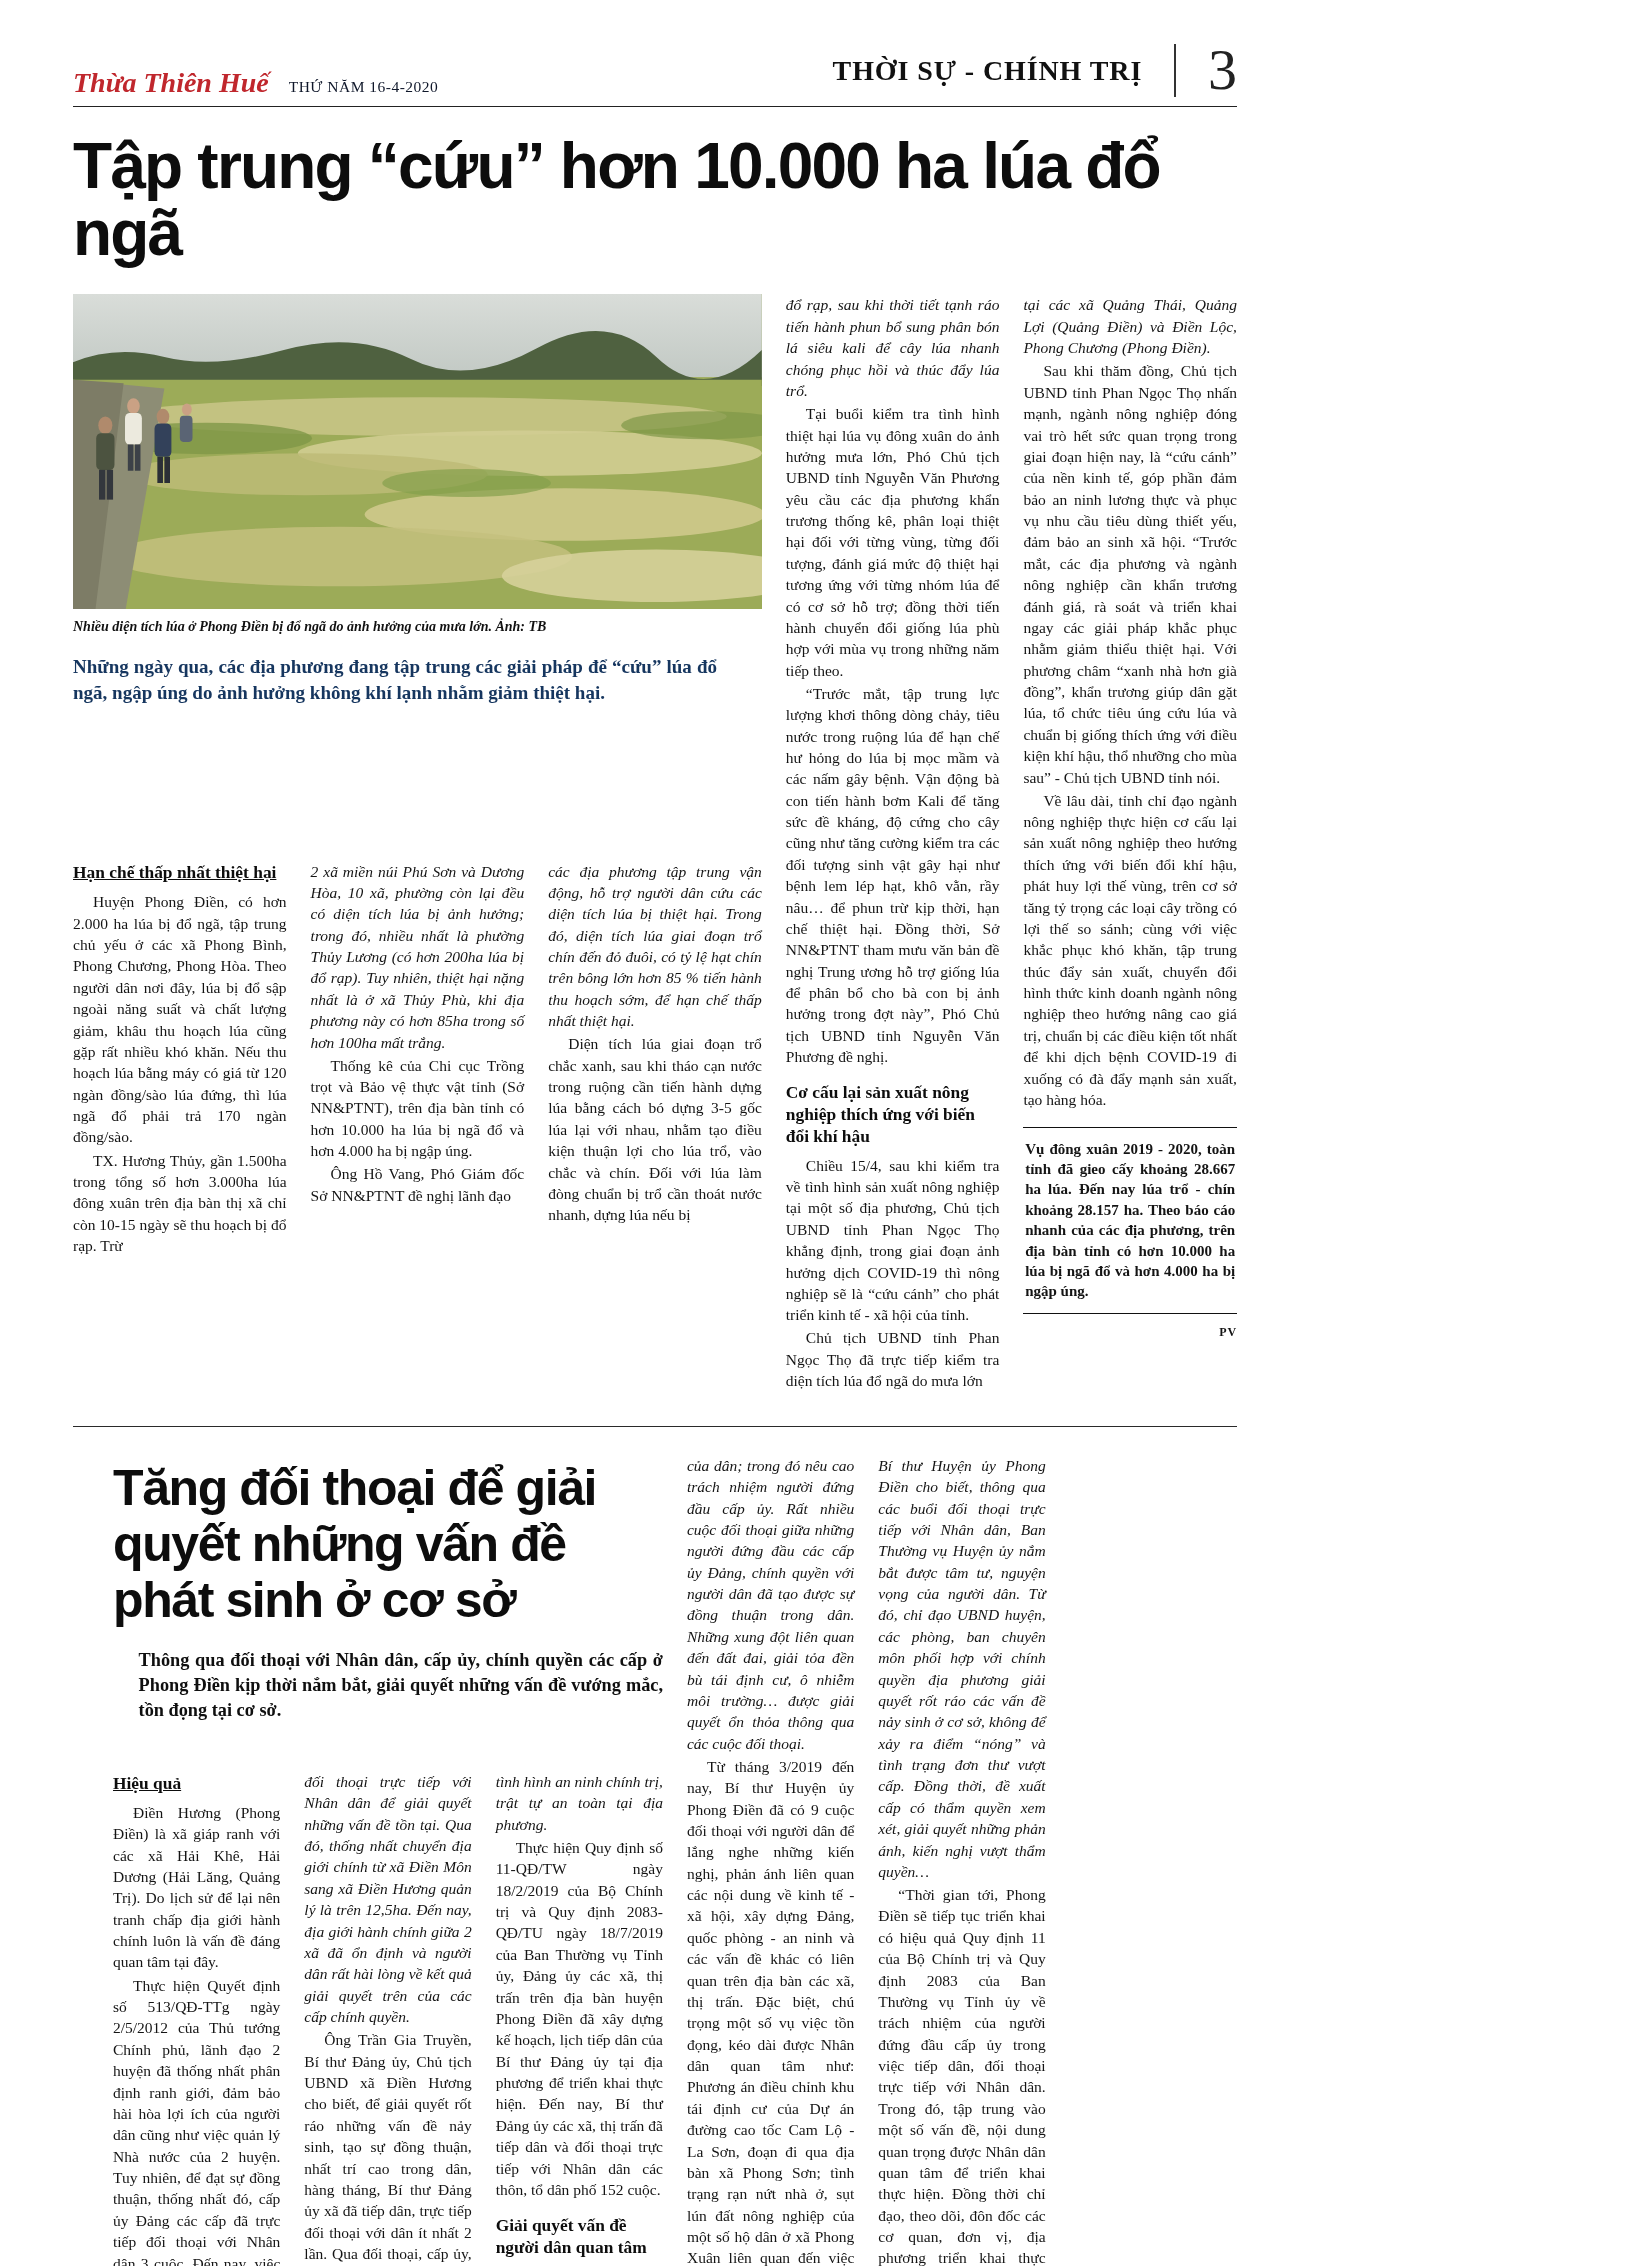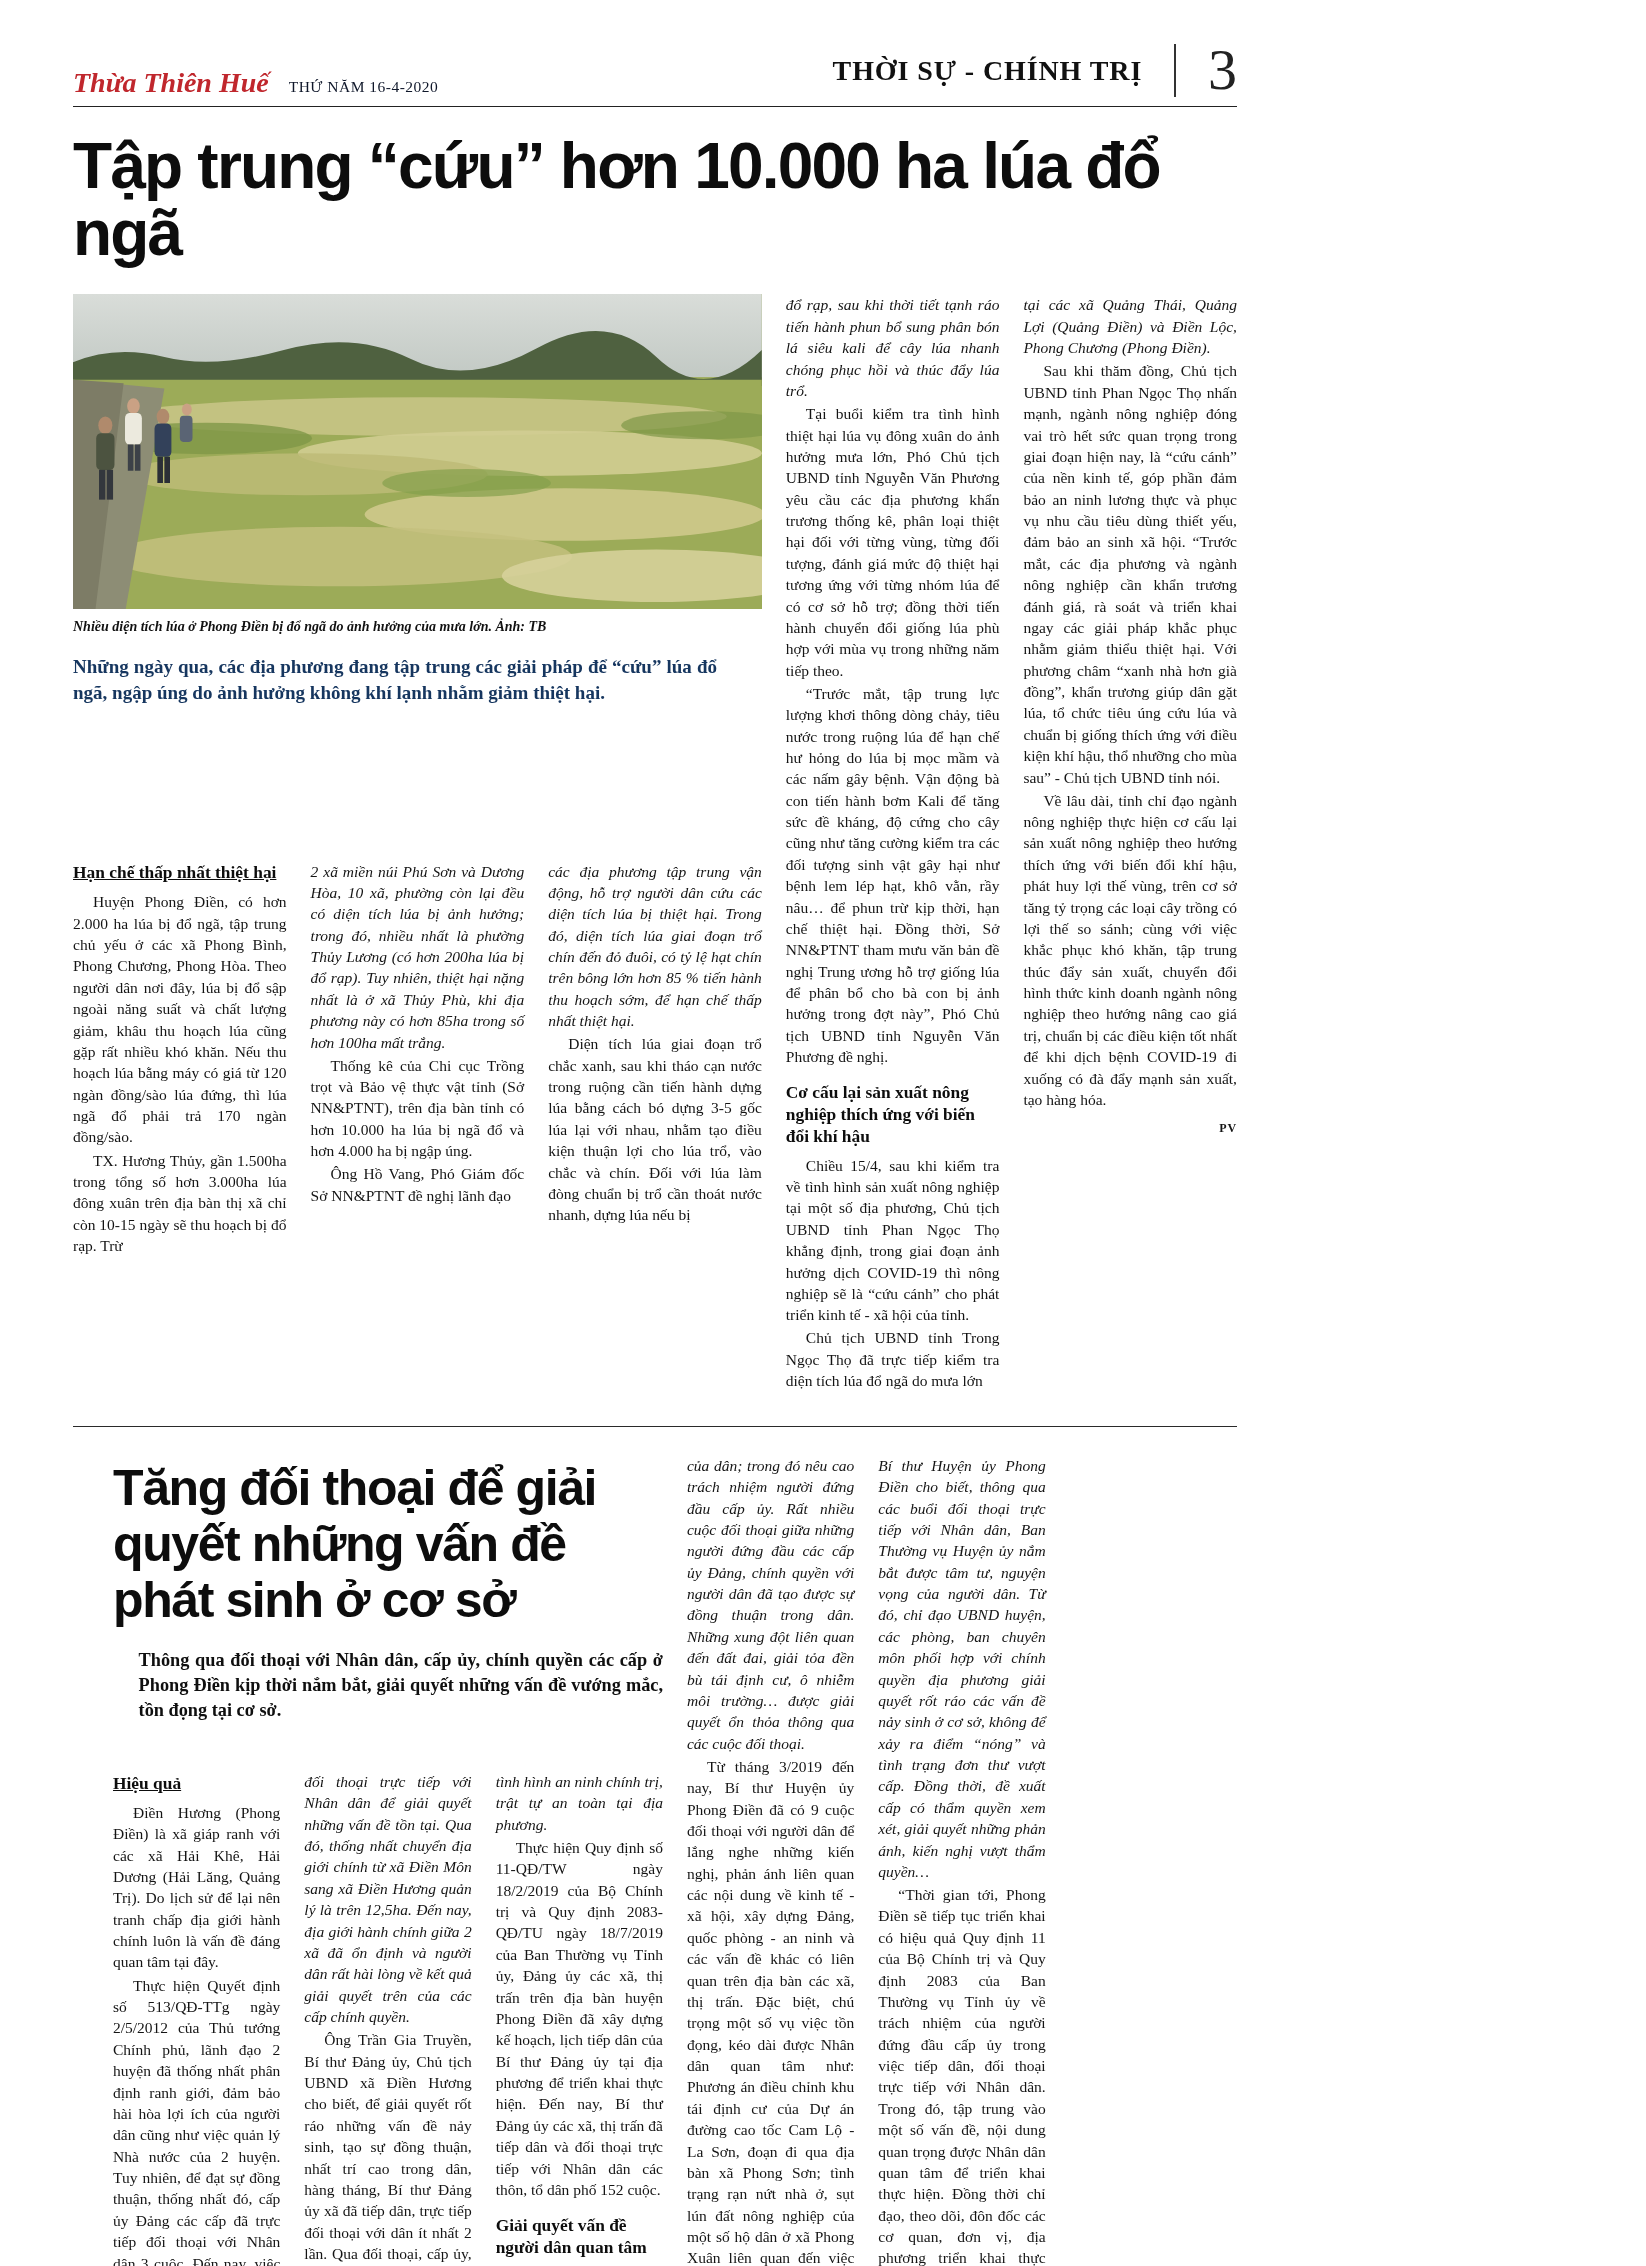--- a/index.html
+++ b/index.html
@@ -150,27 +150,28 @@
         <p class="cont">các địa phương tập trung vận động, hỗ trợ người dân cứu các diện tích lúa bị thiệt hại. Trong đó, diện tích lúa giai đoạn trổ chín đến đỏ đuôi, có tỷ lệ hạt chín trên bông lớn hơn 85 % tiến hành thu hoạch sớm, để hạn chế thấp nhất thiệt hại.</p>
         <p>Diện tích lúa giai đoạn trổ chắc xanh, sau khi tháo cạn nước trong ruộng cần tiến hành dựng lúa bằng cách bó dựng 3-5 gốc lúa lại với nhau, nhằm tạo điều kiện thuận lợi cho lúa trổ, vào chắc và chín. Đối với lúa làm đòng chuẩn bị trổ cần thoát nước nhanh, dựng lúa nếu bị</p>
       </div>
 
       <div class="col a1-c4">
         <p class="cont">đổ rạp, sau khi thời tiết tạnh ráo tiến hành phun bổ sung phân bón lá siêu kali để cây lúa nhanh chóng phục hồi và thúc đẩy lúa trổ.</p>
         <p>Tại buổi kiểm tra tình hình thiệt hại lúa vụ đông xuân do ảnh hưởng mưa lớn, Phó Chủ tịch UBND tỉnh Nguyễn Văn Phương yêu cầu các địa phương khẩn trương thống kê, phân loại thiệt hại đối với từng vùng, từng đối tượng, đánh giá mức độ thiệt hại tương ứng với từng nhóm lúa để có cơ sở hỗ trợ; đồng thời tiến hành chuyển đổi giống lúa phù hợp với mùa vụ trong những năm tiếp theo.</p>
         <p>“Trước mắt, tập trung lực lượng khơi thông dòng chảy, tiêu nước trong ruộng lúa để hạn chế hư hỏng do lúa bị mọc mầm và các nấm gây bệnh. Vận động bà con tiến hành bơm Kali để tăng sức đề kháng, độ cứng cho cây cũng như tăng cường kiểm tra các đối tượng sinh vật gây hại như bệnh lem lép hạt, khô vằn, rầy nâu… để phun trừ kịp thời, hạn chế thiệt hại. Đồng thời, Sở NN&amp;PTNT tham mưu văn bản đề nghị Trung ương hỗ trợ giống lúa để phân bổ cho bà con bị ảnh hưởng trong đợt này”, Phó Chủ tịch UBND tỉnh Nguyễn Văn Phương đề nghị.</p>
         <h3 class="subhead mid">Cơ cấu lại sản xuất nông nghiệp thích ứng với biến đổi khí hậu</h3>
         <p>Chiều 15/4, sau khi kiểm tra về tình hình sản xuất nông nghiệp tại một số địa phương, Chủ tịch UBND tỉnh Phan Ngọc Thọ khẳng định, trong giai đoạn ảnh hưởng dịch COVID-19 thì nông nghiệp sẽ là “cứu cánh” cho phát triển kinh tế - xã hội của tỉnh.</p>
-        <p>Chủ tịch UBND tỉnh Trong Ngọc Thọ đã trực tiếp kiểm tra diện tích lúa đổ ngã do mưa lớn</p>
+        <p>Chủ tịch UBND tỉnh Phan Ngọc Thọ đã trực tiếp kiểm tra diện tích lúa đổ ngã do mưa lớn</p>
       </div>
 
       <div class="col a1-c5">
         <p class="cont">tại các xã Quảng Thái, Quảng Lợi (Quảng Điền) và Điền Lộc, Phong Chương (Phong Điền).</p>
         <p>Sau khi thăm đồng, Chủ tịch UBND tỉnh Phan Ngọc Thọ nhấn mạnh, ngành nông nghiệp đóng vai trò hết sức quan trọng trong giai đoạn hiện nay, là “cứu cánh” của nền kinh tế, góp phần đảm bảo an ninh lương thực và phục vụ nhu cầu tiêu dùng thiết yếu, đảm bảo an sinh xã hội. “Trước mắt, các địa phương và ngành nông nghiệp cần khẩn trương đánh giá, rà soát và triển khai ngay các giải pháp khắc phục nhằm giảm thiểu thiệt hại. Với phương châm “xanh nhà hơn già đồng”, khẩn trương giúp dân gặt lúa, tổ chức tiêu úng cứu lúa và chuẩn bị giống thích ứng với điều kiện khí hậu, thổ nhưỡng cho mùa sau” - Chủ tịch UBND tỉnh nói.</p>
         <p>Về lâu dài, tỉnh chỉ đạo ngành nông nghiệp thực hiện cơ cấu lại sản xuất nông nghiệp theo hướng thích ứng với biến đổi khí hậu, phát huy lợi thế vùng, trên cơ sở tăng tỷ trọng các loại cây trồng có lợi thế so sánh; cùng với việc khắc phục khó khăn, tập trung thúc đẩy sản xuất, chuyển đổi hình thức kinh doanh ngành nông nghiệp theo hướng nâng cao giá trị, chuẩn bị các điều kiện tốt nhất để khi dịch bệnh COVID-19 đi xuống có đà đẩy mạnh sản xuất, tạo hàng hóa.</p>
+        <div class="infobox">Vụ đông xuân 2019 - 2020, toàn tỉnh đã gieo cấy khoảng 28.667 ha lúa. Đến nay lúa trổ - chín khoảng 28.157 ha. Theo báo cáo nhanh của các địa phương, trên địa bàn tỉnh có hơn 10.000 ha lúa bị ngã đổ và hơn 4.000 ha bị ngập úng.</div>
         <div class="byline">PV</div>
       </div>
 
     </div>
   </div>
 
   <hr class="article-divider">
 
   <div class="art2">
     <div class="a2-grid">

